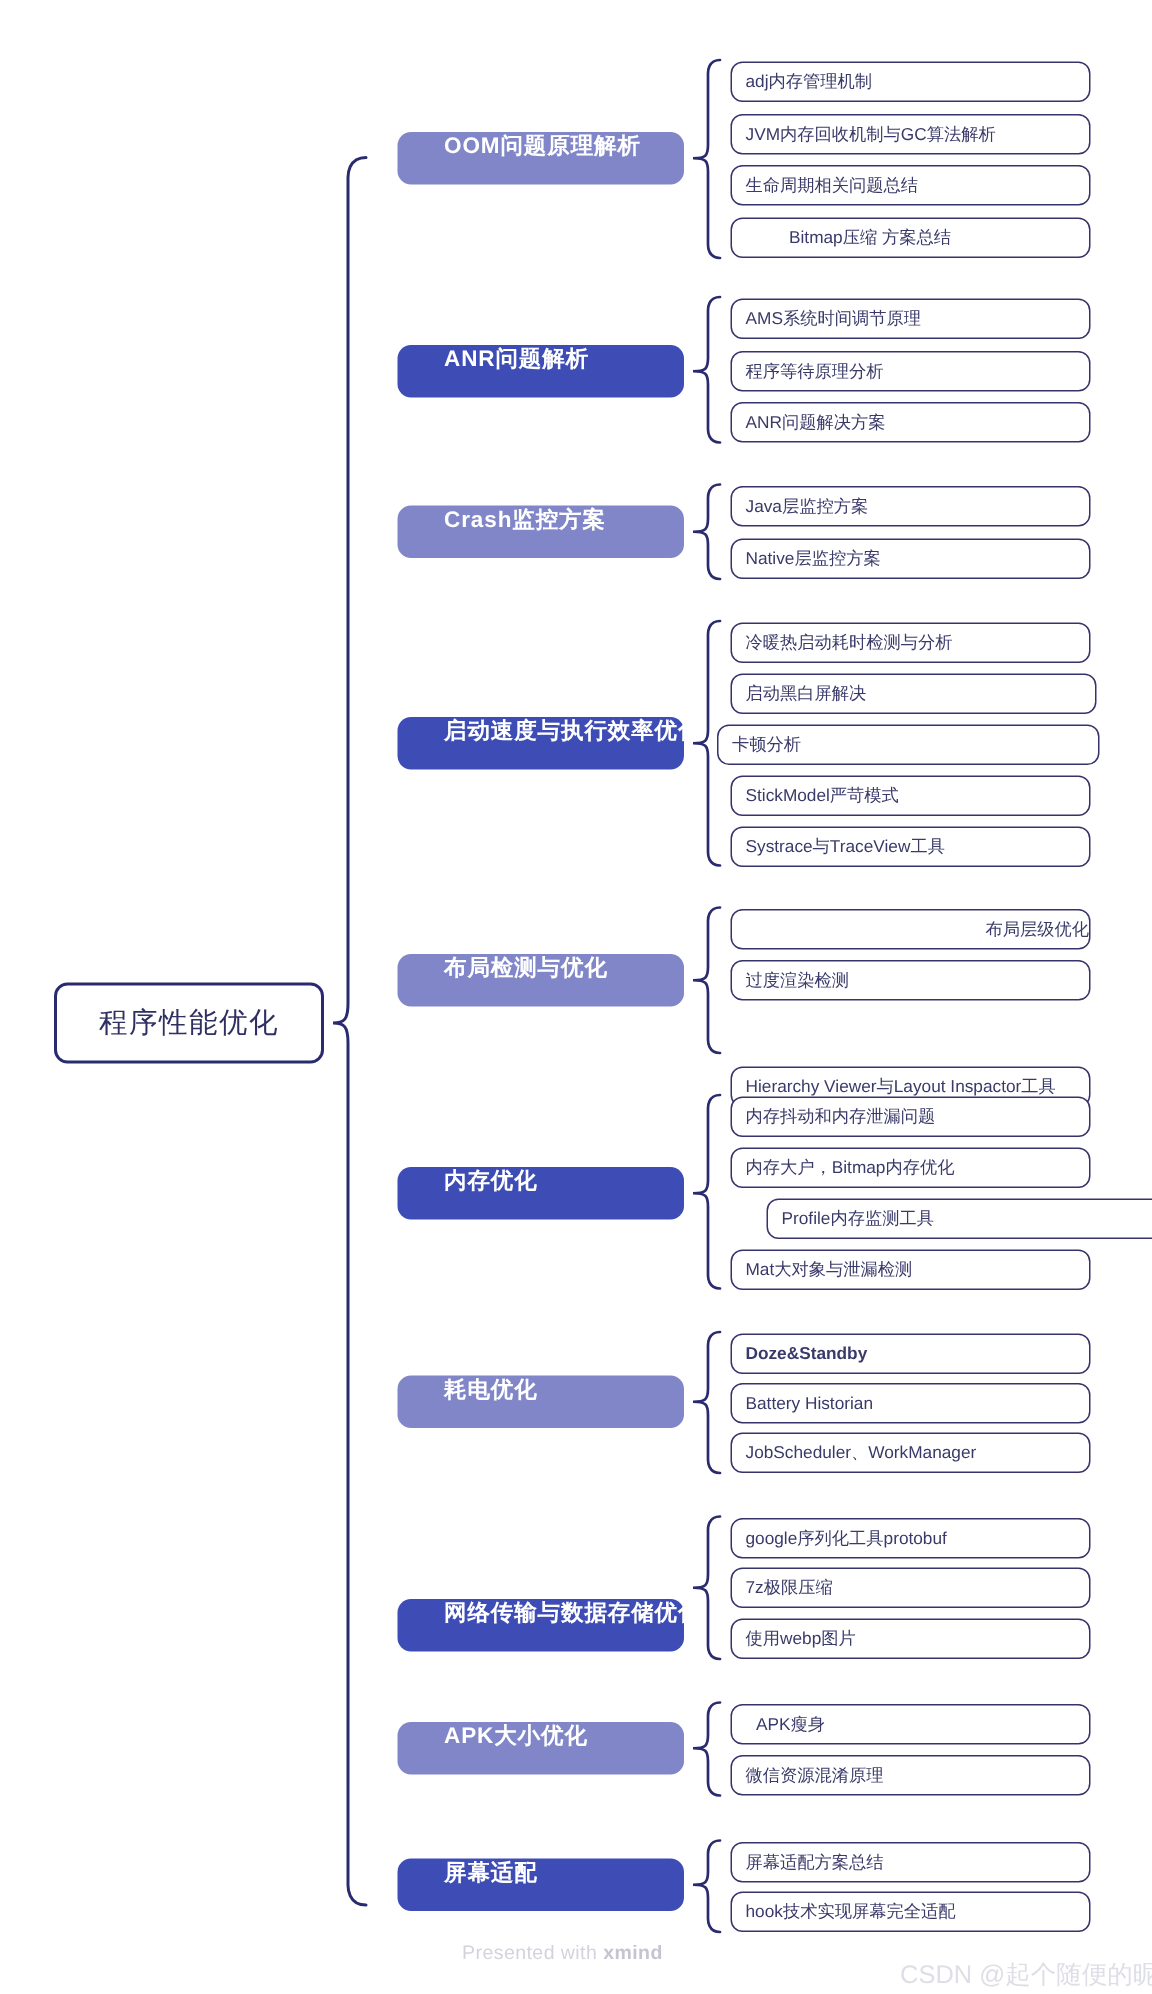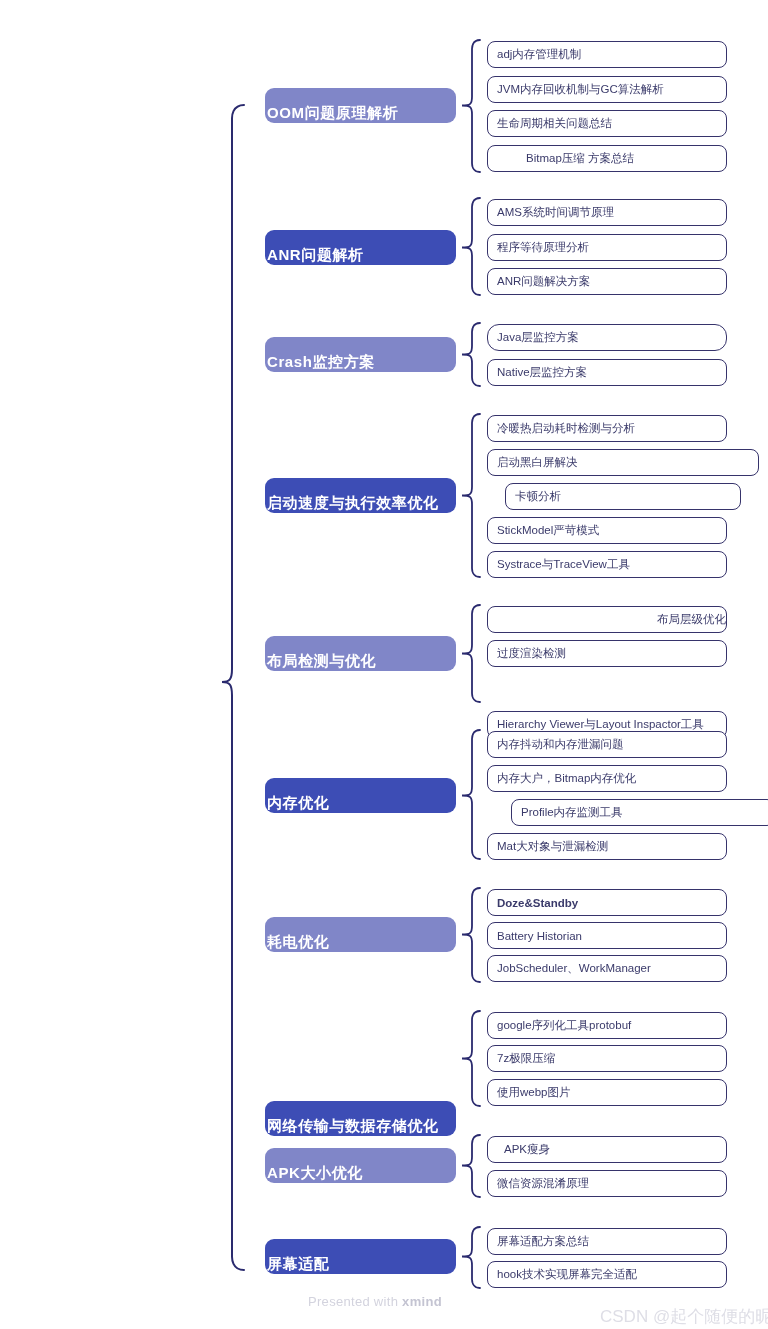--- a/index.html
+++ b/index.html
@@ -28,22 +28,22 @@
     font-size:19px;
     letter-spacing:1px;
     white-space:nowrap;
   }
 
   
   .branch-node{
     position:absolute;
     box-sizing:border-box;
     border-radius:9px;
-    display:flex;align-items:flex-end;
-    padding-left:2px;
+    display:flex;align-items:flex-start;
+    padding-left:31px;
     color:#ffffff;
     font-size:15px;
     font-weight:bold;
     letter-spacing:.6px;
     white-space:nowrap;
   }
 
   
   .leaf-node{
     position:absolute;
@@ -87,20 +87,23 @@
       <path d="M 480 323 C 472 323 472 331 472 331.8 L 472 345.7 C 472 352.9 470.4 354.5 462 354.5 C 470.4 354.5 472 356.1 472 363.3 L 472 377.2 C 472 378 472 386 480 386" fill="none" stroke="#2a2a6e" stroke-width="1.8" stroke-linecap="round"></path>
       <path d="M 480 414 C 472 414 472 422 472 422.8 L 472 486.7 C 472 493.9 470.4 495.5 462 495.5 C 470.4 495.5 472 497.1 472 504.3 L 472 568.2 C 472 569 472 577 480 577" fill="none" stroke="#2a2a6e" stroke-width="1.8" stroke-linecap="round"></path>
       <path d="M 480 605 C 472 605 472 613 472 613.8 L 472 644.7 C 472 651.9 470.4 653.5 462 653.5 C 470.4 653.5 472 655.1 472 662.3 L 472 693.2 C 472 694 472 702 480 702" fill="none" stroke="#2a2a6e" stroke-width="1.8" stroke-linecap="round"></path>
       <path d="M 480 730 C 472 730 472 738 472 738.8 L 472 786.7 C 472 793.9 470.4 795.5 462 795.5 C 470.4 795.5 472 797.1 472 804.3 L 472 850.2 C 472 851 472 859 480 859" fill="none" stroke="#2a2a6e" stroke-width="1.8" stroke-linecap="round"></path>
       <path d="M 480 888 C 472 888 472 896 472 896.8 L 472 925.7 C 472 932.9 470.4 934.5 462 934.5 C 470.4 934.5 472 936.1 472 943.3 L 472 973.2 C 472 974 472 982 480 982" fill="none" stroke="#2a2a6e" stroke-width="1.8" stroke-linecap="round"></path>
       <path d="M 480 1011 C 472 1011 472 1019 472 1019.8 L 472 1049.7 C 472 1056.9 470.4 1058.5 462 1058.5 C 470.4 1058.5 472 1060.1 472 1067.3 L 472 1097.2 C 472 1098 472 1106 480 1106" fill="none" stroke="#2a2a6e" stroke-width="1.8" stroke-linecap="round"></path>
       <path d="M 480 1135 C 472 1135 472 1143 472 1143.8 L 472 1156.7 C 472 1163.9 470.4 1165.5 462 1165.5 C 470.4 1165.5 472 1167.1 472 1174.3 L 472 1188.2 C 472 1189 472 1197 480 1197" fill="none" stroke="#2a2a6e" stroke-width="1.8" stroke-linecap="round"></path>
       <path d="M 480 1227 C 472 1227 472 1235 472 1235.8 L 472 1247.7 C 472 1254.9 470.4 1256.5 462 1256.5 C 470.4 1256.5 472 1258.1 472 1265.3 L 472 1279.2 C 472 1280 472 1288 480 1288" fill="none" stroke="#2a2a6e" stroke-width="1.8" stroke-linecap="round"></path>
     </svg>
 
+  <div class="root-node" style="left: 36px; top: 655px; width: 180px; height: 54px;">
+    <span>程序性能优化</span>
+  </div>
 
   <div id="branch-layer">
       <div class="branch-node" style="left: 265px; top: 88px; width: 191px; height: 35px; background: rgb(128, 134, 200);">
         <span>OOM问题原理解析</span>
       </div>
       <div class="leaf-node" style="left: 487px; top: 41px; width: 240px; height: 27px;">
         <span>adj内存管理机制</span>
       </div>
       <div class="leaf-node" style="left: 487px; top: 76px; width: 240px; height: 27px;">
         <span>JVM内存回收机制与GC算法解析</span>
@@ -119,36 +122,36 @@
       </div>
       <div class="leaf-node" style="left: 487px; top: 234px; width: 240px; height: 27px;">
         <span>程序等待原理分析</span>
       </div>
       <div class="leaf-node" style="left: 487px; top: 268px; width: 240px; height: 27px;">
         <span>ANR问题解决方案</span>
       </div>
       <div class="branch-node" style="left: 265px; top: 337px; width: 191px; height: 35px; background: rgb(128, 134, 200);">
         <span>Crash监控方案</span>
       </div>
-      <div class="leaf-node" style="left: 487px; top: 324px; width: 240px; height: 27px; border-radius: 12px;">
+      <div class="leaf-node" style="left: 487px; top: 324px; width: 240px; height: 27px;">
         <span>Java层监控方案</span>
       </div>
       <div class="leaf-node" style="left: 487px; top: 359px; width: 240px; height: 27px;">
         <span>Native层监控方案</span>
       </div>
       <div class="branch-node" style="left: 265px; top: 478px; width: 191px; height: 35px; background: rgb(61, 77, 181);">
         <span>启动速度与执行效率优化</span>
       </div>
       <div class="leaf-node" style="left: 487px; top: 415px; width: 240px; height: 27px;">
         <span>冷暖热启动耗时检测与分析</span>
       </div>
-      <div class="leaf-node" style="left: 487px; top: 449px; width: 272px; height: 27px;">
+      <div class="leaf-node" style="left: 487px; top: 449px; width: 244px; height: 27px;">
         <span>启动黑白屏解决</span>
       </div>
-      <div class="leaf-node" style="left: 505px; top: 483px; width: 236px; height: 27px;">
+      <div class="leaf-node" style="left: 478px; top: 483px; width: 255px; height: 27px;">
         <span>卡顿分析</span>
       </div>
       <div class="leaf-node" style="left: 487px; top: 517px; width: 240px; height: 27px;">
         <span>StickModel严苛模式</span>
       </div>
       <div class="leaf-node" style="left: 487px; top: 551px; width: 240px; height: 27px;">
         <span>Systrace与TraceView工具</span>
       </div>
       <div class="branch-node" style="left: 265px; top: 636px; width: 191px; height: 35px; background: rgb(128, 134, 200);">
         <span>布局检测与优化</span>
@@ -182,21 +185,21 @@
       </div>
       <div class="leaf-node" style="left: 487px; top: 889px; width: 240px; height: 27px; font-weight: bold;">
         <span>Doze&amp;Standby</span>
       </div>
       <div class="leaf-node" style="left: 487px; top: 922px; width: 240px; height: 27px;">
         <span>Battery Historian</span>
       </div>
       <div class="leaf-node" style="left: 487px; top: 955px; width: 240px; height: 27px;">
         <span>JobScheduler、WorkManager</span>
       </div>
-      <div class="branch-node" style="left: 265px; top: 1101px; width: 191px; height: 35px; background: rgb(61, 77, 181);">
+      <div class="branch-node" style="left: 265px; top: 1066px; width: 191px; height: 35px; background: rgb(61, 77, 181);">
         <span>网络传输与数据存储优化</span>
       </div>
       <div class="leaf-node" style="left: 487px; top: 1012px; width: 240px; height: 27px;">
         <span>google序列化工具protobuf</span>
       </div>
       <div class="leaf-node" style="left: 487px; top: 1045px; width: 240px; height: 27px;">
         <span>7z极限压缩</span>
       </div>
       <div class="leaf-node" style="left: 487px; top: 1079px; width: 240px; height: 27px;">
         <span>使用webp图片</span>

